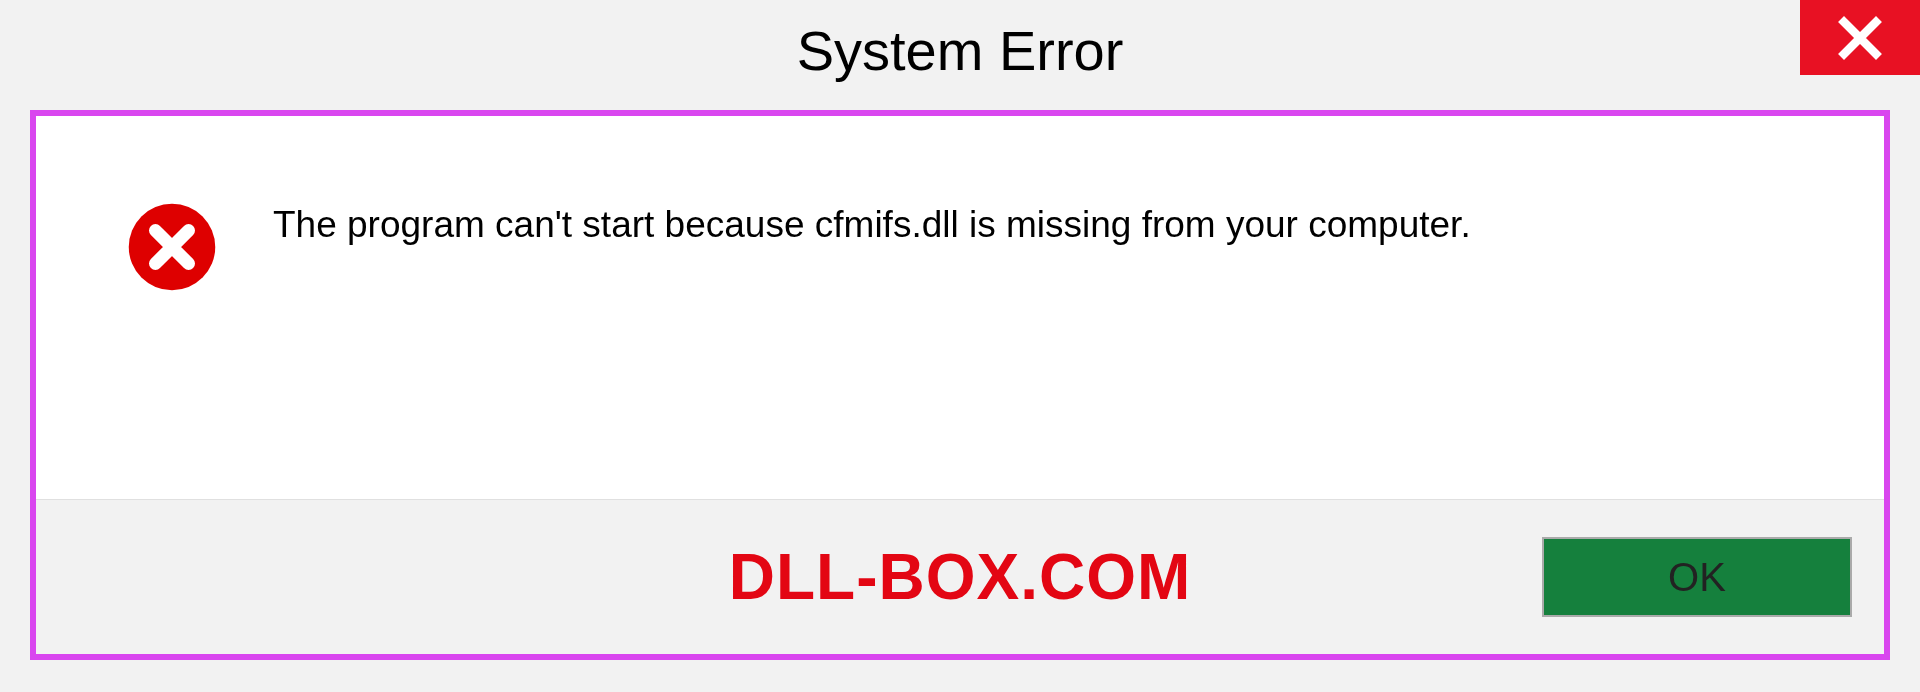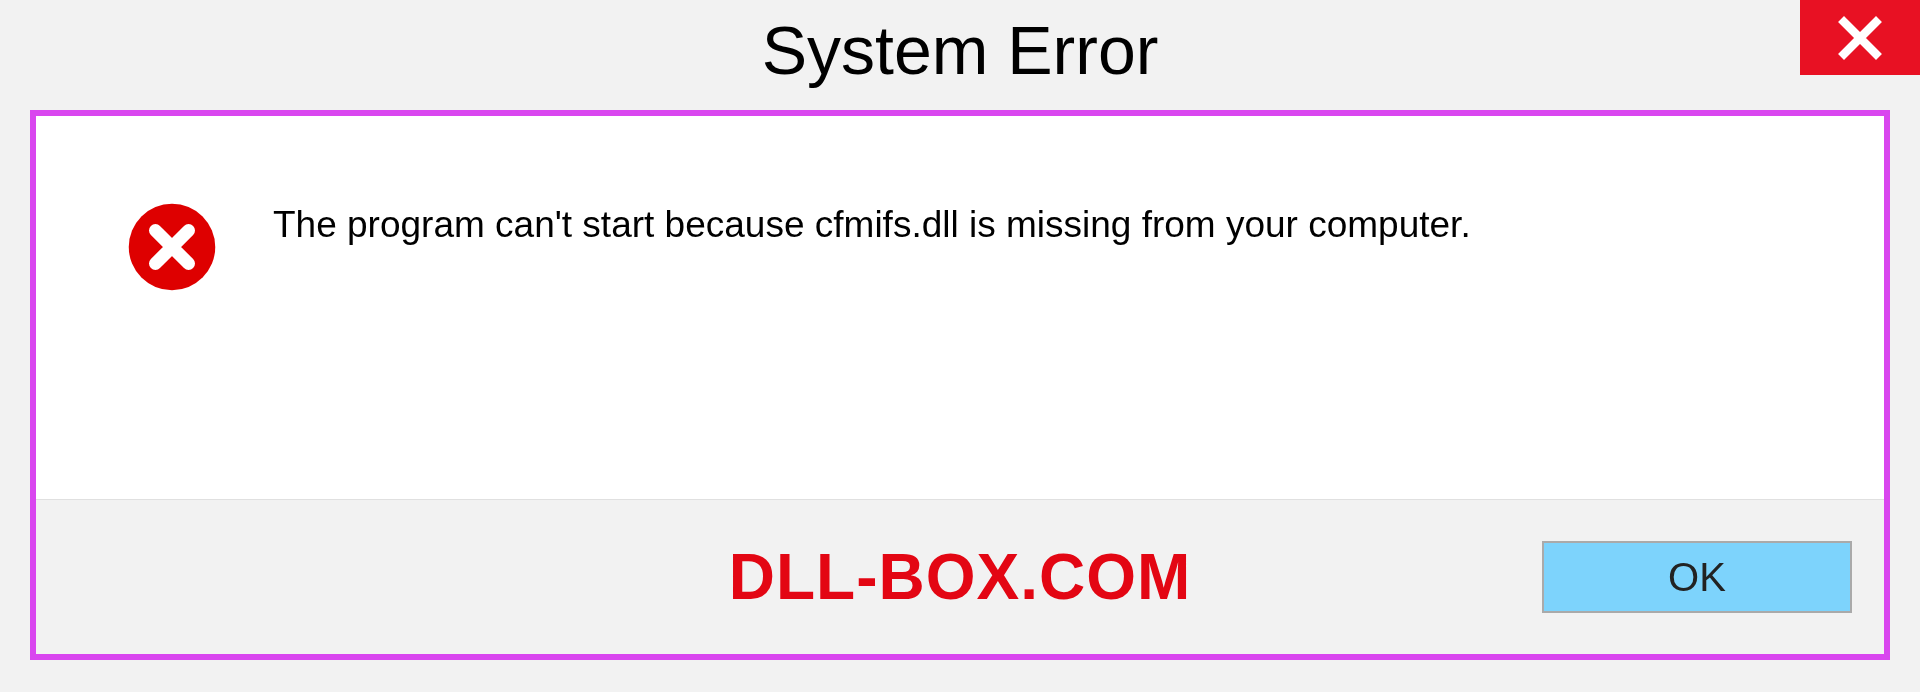--- a/index.html
+++ b/index.html
@@ -16,21 +16,21 @@
       overflow: hidden;
     }
     .titlebar {
       position: relative;
       height: 100px;
       display: flex;
       align-items: center;
       justify-content: center;
     }
     .title {
-      font-size: 68px;
+      font-size: 56px;
       font-weight: 400;
       color: #000;
     }
     .close-btn {
       position: absolute;
       top: 0;
       right: 0;
       width: 120px;
       height: 75px;
       background: #e81123;
@@ -90,22 +90,22 @@
       left: 50%;
       transform: translateX(-50%);
       font-size: 64px;
       font-weight: 800;
       color: #e30613;
       letter-spacing: 1px;
       font-family: Arial, sans-serif;
     }
     .ok-btn {
       width: 310px;
-      height: 72px;
-      background: #7dd3fc;
+      height: 80px;
+      background: #15803d;
       border: 2px solid #aaaaaa;
       font-size: 40px;
       color: #222;
       display: flex;
       align-items: center;
       justify-content: center;
       cursor: pointer;
       font-family: inherit;
     }
   </style>

